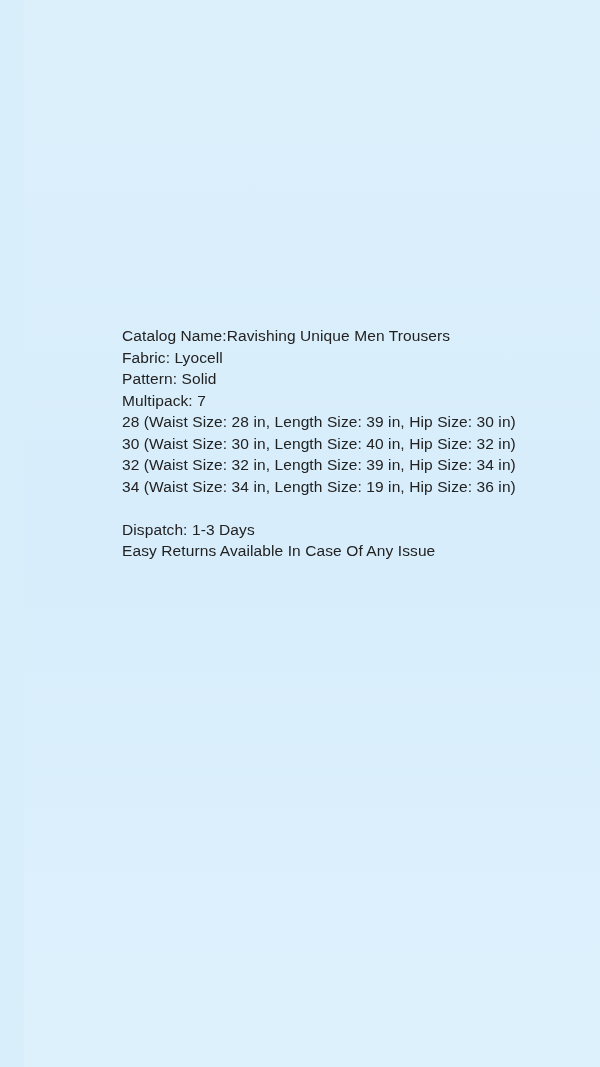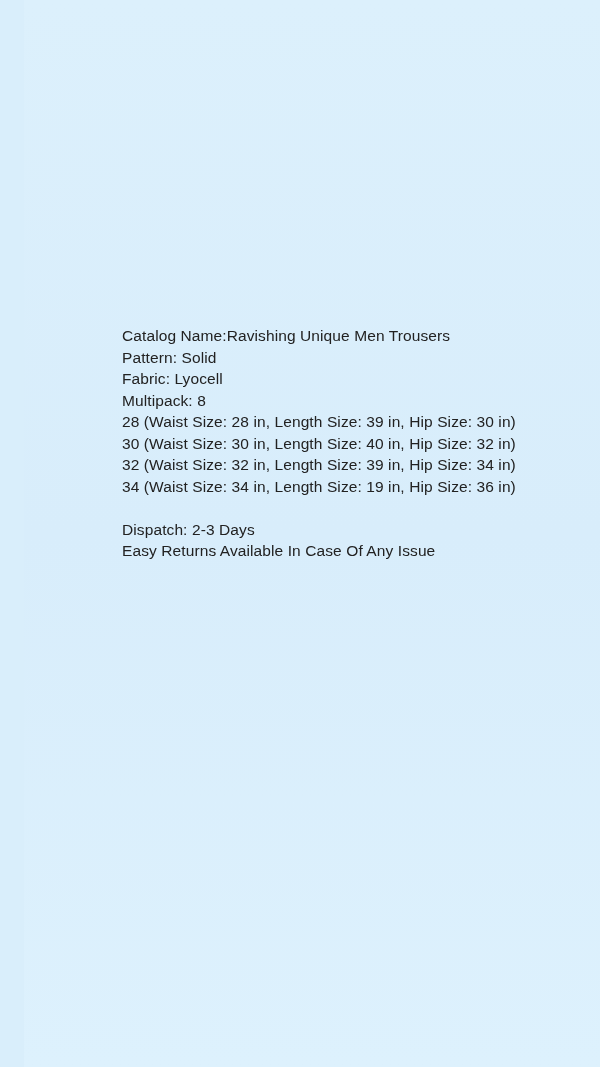--- a/index.html
+++ b/index.html
@@ -38,24 +38,24 @@
   .spacer {
     height: 21.5px;
   }
 </style>
 </head>
 <body>
 
 <div class="page">
   <div class="product-description">
     <div class="line">Catalog Name:Ravishing Unique Men Trousers</div>
+    <div class="line">Fabric: Lyocell</div>
     <div class="line">Pattern: Solid</div>
-    <div class="line">Fabric: Lyocell</div>
-    <div class="line">Multipack: 8</div>
+    <div class="line">Multipack: 7</div>
     <div class="line">28 (Waist Size: 28 in, Length Size: 39 in, Hip Size: 30 in)</div>
     <div class="line">30 (Waist Size: 30 in, Length Size: 40 in, Hip Size: 32 in)</div>
     <div class="line">32 (Waist Size: 32 in, Length Size: 39 in, Hip Size: 34 in)</div>
     <div class="line">34 (Waist Size: 34 in, Length Size: 19 in, Hip Size: 36 in)</div>
     <div class="spacer"></div>
-    <div class="line">Dispatch: 2-3 Days</div>
+    <div class="line">Dispatch: 1-3 Days</div>
     <div class="line">Easy Returns Available In Case Of Any Issue</div>
   </div>
 </div>
 
 </body></html>

